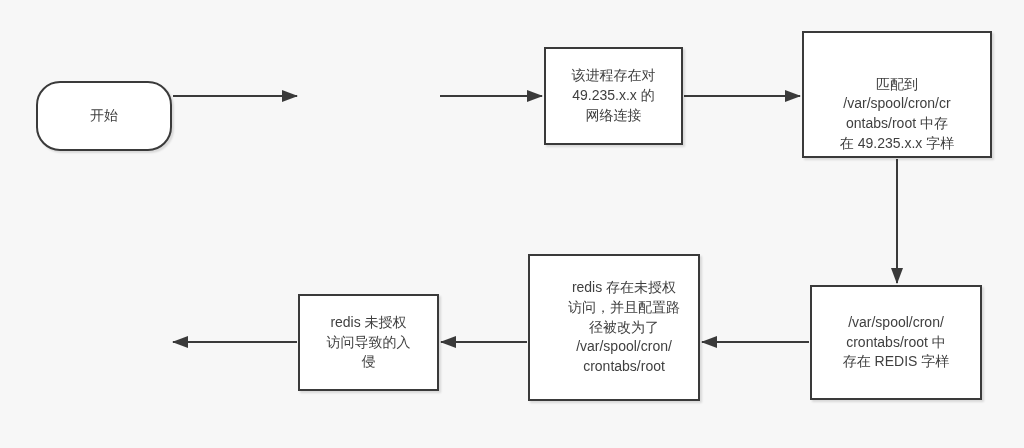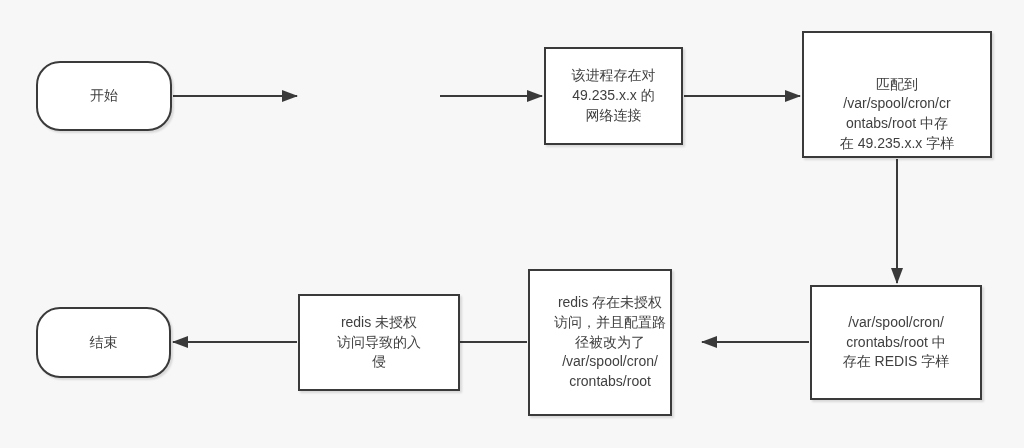--- a/index.html
+++ b/index.html
@@ -34,29 +34,30 @@
     font-size: 14px;
     line-height: 1.42;
     box-shadow: 2px 2px 2px rgba(0,0,0,0.12);
   }
   .node-label {
     white-space: pre-line;
     padding: 2px 4px;
   }
   .stadium {
     border-radius: 24px;
+    margin-top: 20px;
   }
   
   #n-start        { left: 36px;  top: 61px;  width: 136px; height: 70px; }
   #n-bash         { left: 299px; top: 48px;  width: 140px; height: 97px; }
   #n-netconn      { left: 544px; top: 47px;  width: 139px; height: 98px; }
   #n-cronmatch    { left: 802px; top: 31px;  width: 190px; height: 127px; align-items: flex-end; }
   #n-redisstring  { left: 810px; top: 285px; width: 172px; height: 115px; }
-  #n-redisconfig  { left: 528px; top: 269px; width: 144px; height: 147px; padding-left: 20px; }
-  #n-intrusion    { left: 298px; top: 294px; width: 162px; height: 97px; }
+  #n-redisconfig  { left: 528px; top: 254px; width: 172px; height: 147px; padding-left: 20px; }
+  #n-intrusion    { left: 298px; top: 294px; width: 141px; height: 97px; }
   #n-end          { left: 36px;  top: 307px; width: 135px; height: 71px; }
 </style>
 </head>
 <body>
 
 <div class="canvas">
 
   <svg class="edges-layer" width="1024" height="448" viewBox="0 0 1024 448" xmlns="http://www.w3.org/2000/svg">
     <defs>
       <marker id="arrowhead" markerUnits="userSpaceOnUse" markerWidth="16" markerHeight="12" refX="15" refY="6" orient="auto">
@@ -103,17 +104,14 @@
 /var/spool/cron/
 crontabs/root</span>
   </div>
 
   <div id="n-intrusion" class="node">
     <span class="node-label">redis 未授权
 访问导致的入
 侵</span>
   </div>
 
-  <div id="n-end" class="node stadium">
-    <span class="node-label">结束</span>
-  </div>
 
 </div>
 
 </body></html>

